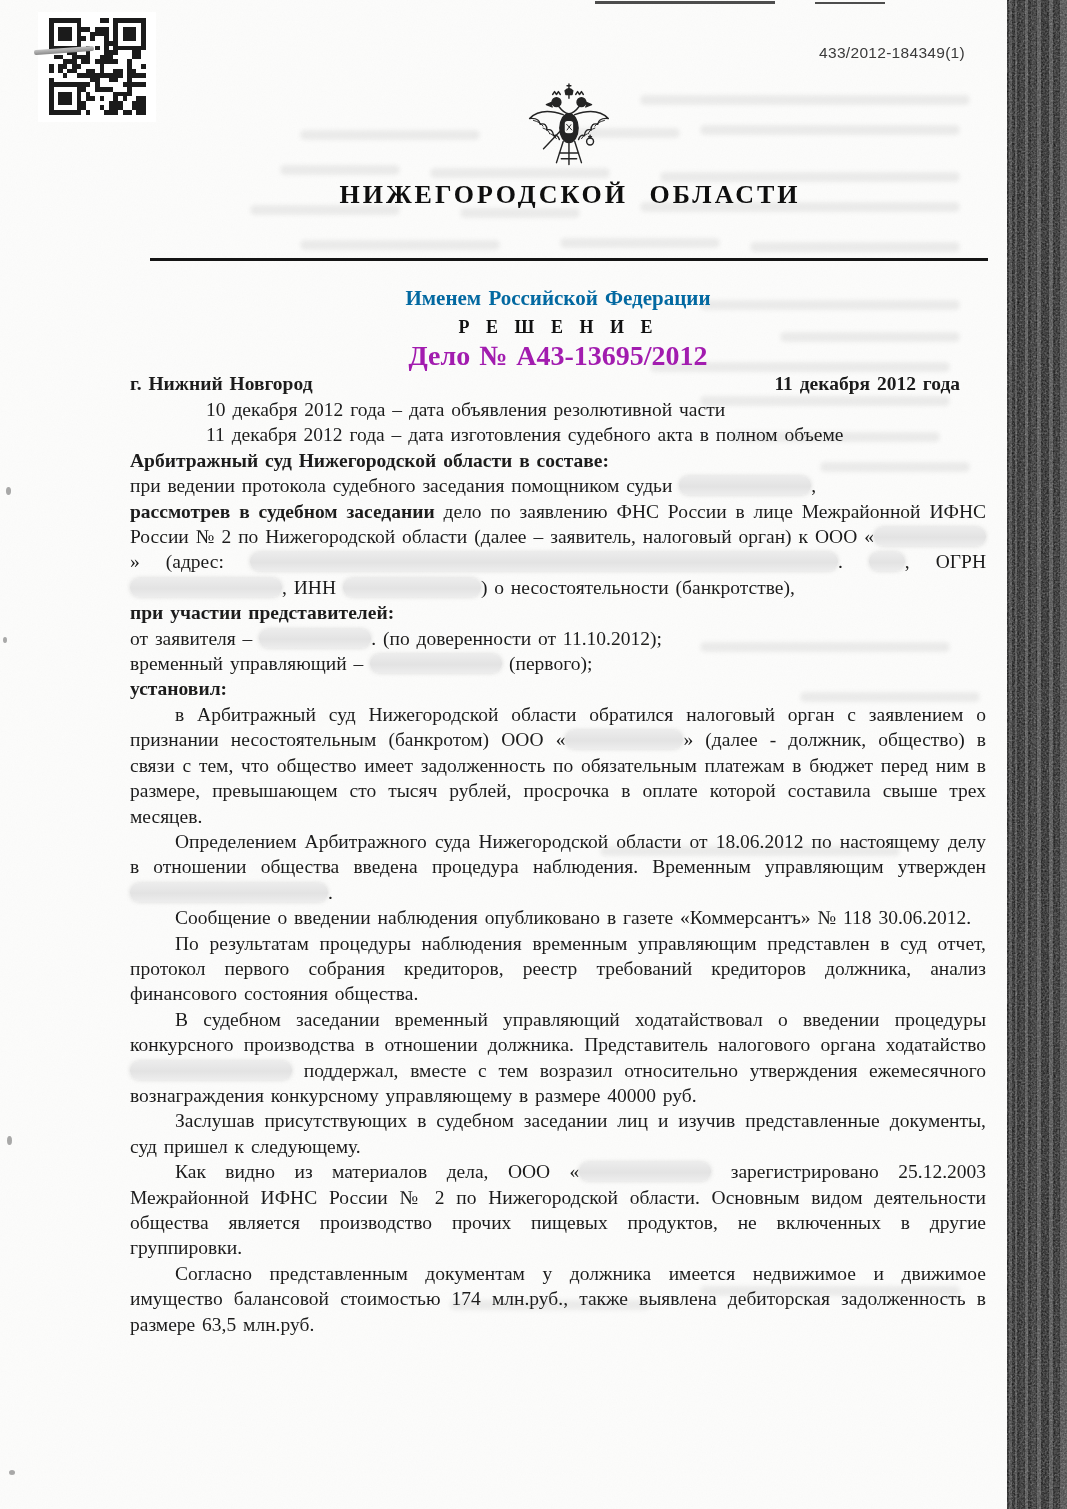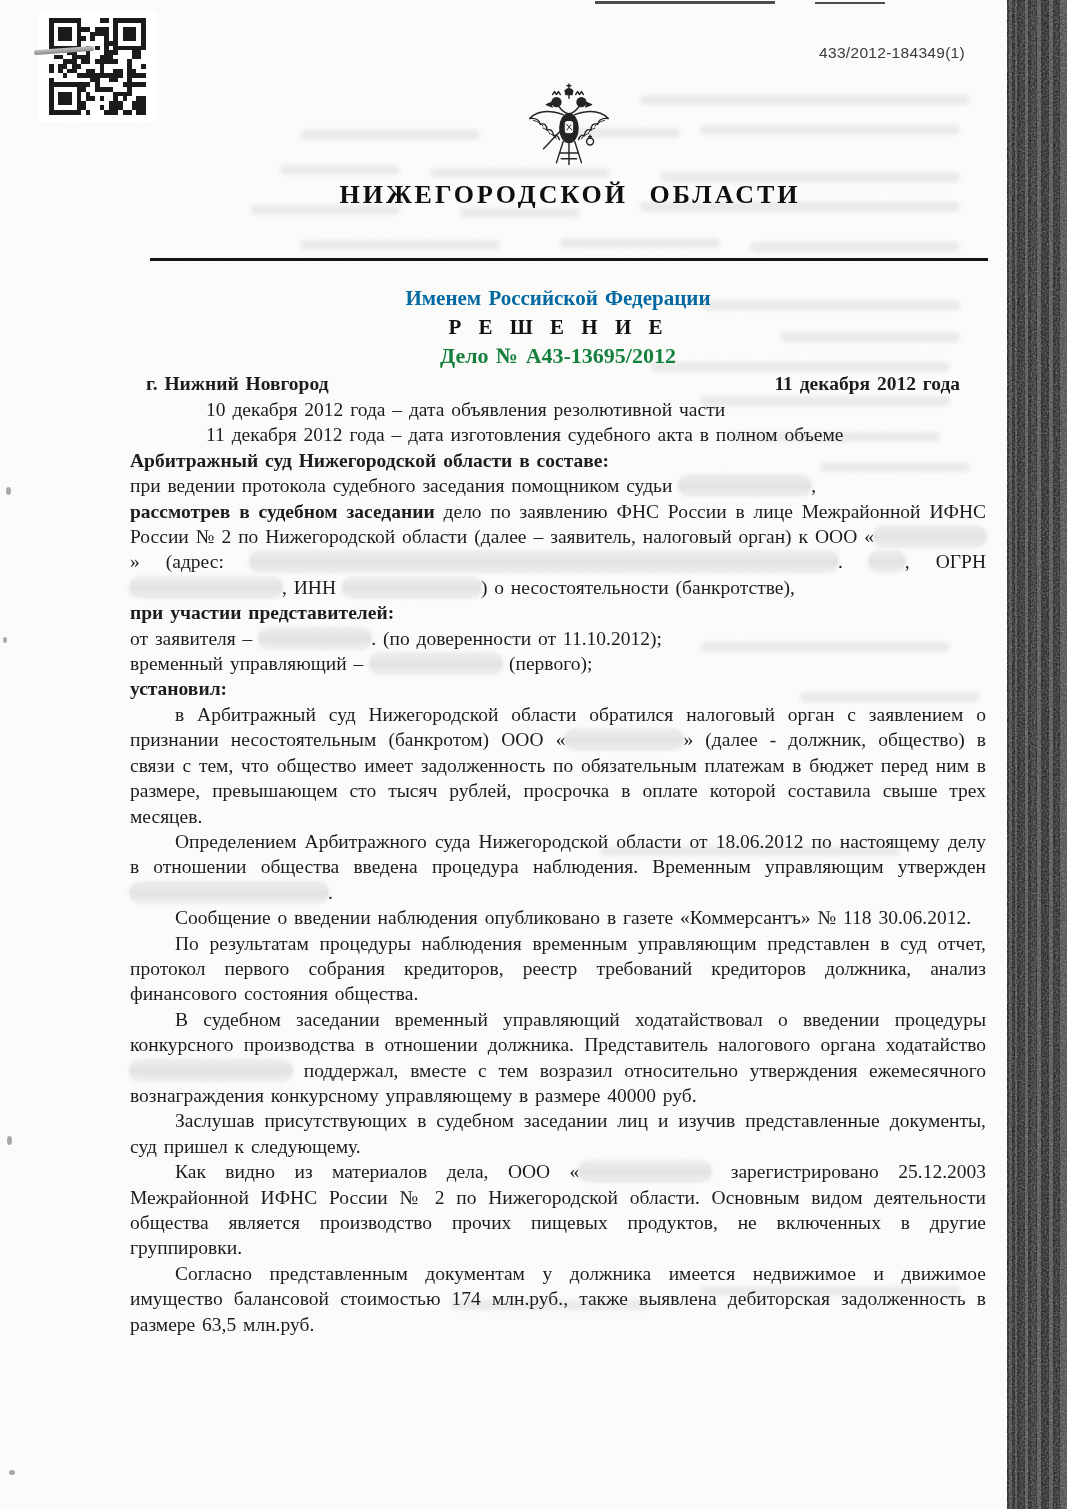--- a/index.html
+++ b/index.html
@@ -19,23 +19,23 @@
   .court-name{position:absolute;top:180px;left:140px;width:860px;text-align:center;
               font-weight:bold;font-size:26px;line-height:30px;letter-spacing:3px;word-spacing:12px;color:#0f0f0f;}
   .rule{position:absolute;top:258px;left:150px;width:838px;height:3px;background:#151515;}
   
   .content{position:absolute;top:284px;left:130px;width:856px;
            font-size:19.5px;line-height:25.4px;word-spacing:2px;color:#1c1c1c;}
   .center{text-align:center;}
   .b{font-weight:bold;}
   .i{}
   .t-name{font-size:21px;line-height:28px;color:#0369a1;}
-  .t-decision{font-size:21px;line-height:30px;letter-spacing:5px;color:#111;}
-  .t-case{font-size:22px;line-height:28px;color:#15803d;}
-  .meta-row{display:flex;justify-content:space-between;line-height:27px;padding-right:26px;margin-left:16px;}
+  .t-decision{font-size:18px;line-height:30px;letter-spacing:5px;color:#111;}
+  .t-case{font-size:28px;line-height:28px;color:#a21caf;}
+  .meta-row{display:flex;justify-content:space-between;line-height:27px;padding-right:26px;}
   .note{padding-left:76px;line-height:25.4px;}
   .just{text-align:justify;}
   .para{text-align:justify;text-indent:45px;}
   .redact{display:inline-block;height:19px;border-radius:9px;vertical-align:-3px;
           background:linear-gradient(180deg,#ececec,#e3e3e3 55%,#ededed);
           box-shadow:0 0 4px rgba(120,120,120,.25);}
   
   .smudge{position:absolute;height:10px;border-radius:5px;background:#6a6a6a;opacity:.11;filter:blur(2px);pointer-events:none;}
   .speck{position:absolute;background:#555;opacity:.5;border-radius:50%;}
   .topline{position:absolute;background:#222;opacity:.8;}

